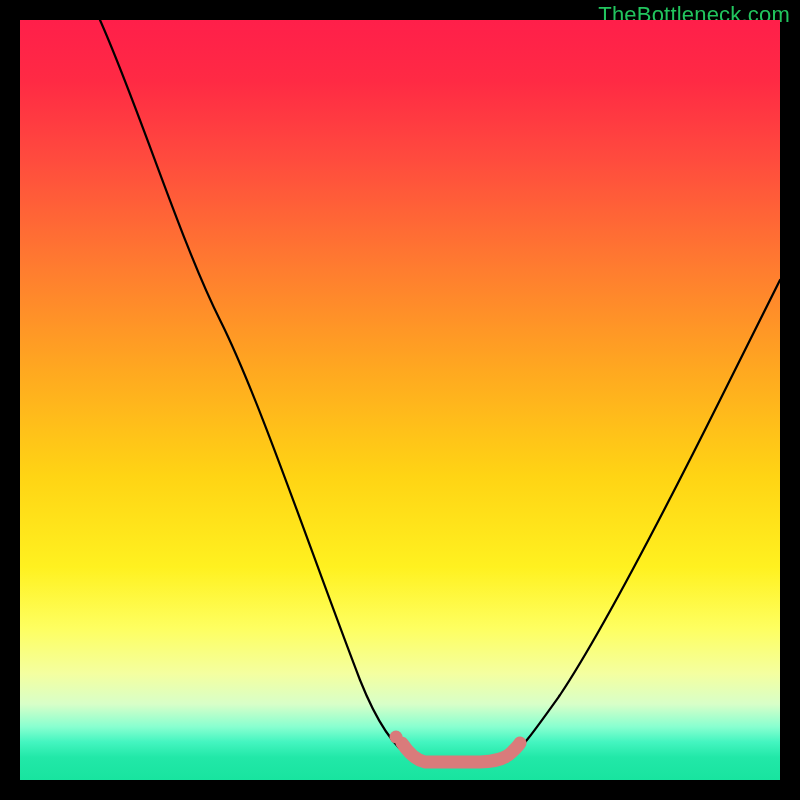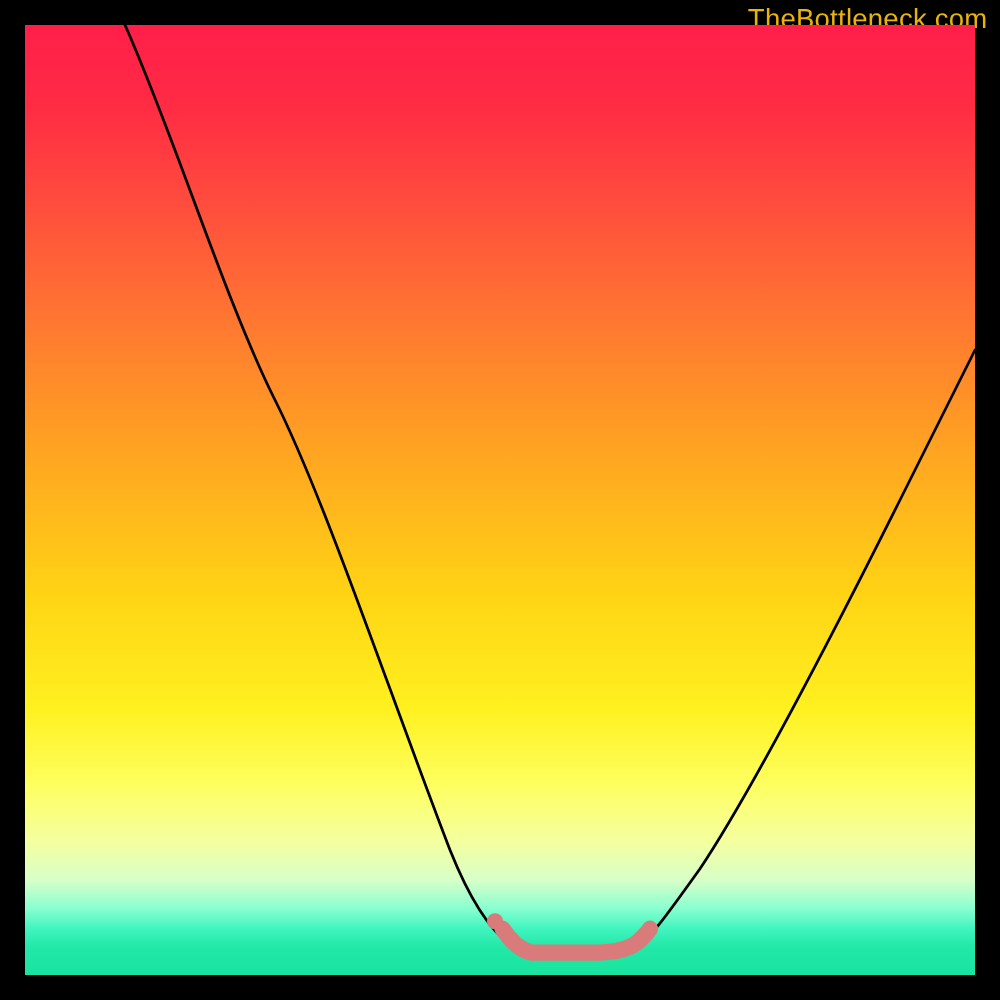--- a/index.html
+++ b/index.html
@@ -45,21 +45,21 @@
   .curve-svg {
     position: absolute;
     left: 0; top: 0;
     width: 760px;
     height: 760px;
   }
   .watermark {
     position: absolute;
     top: 2px;
     right: 10px;
-    color: #eab308;
+    color: #22c55e;
     font-size: 22px;
     letter-spacing: 0.2px;
     user-select: none;
   }
 </style>
 </head>
 <body>
 
 <div class="watermark">TheBottleneck.com</div>
 

